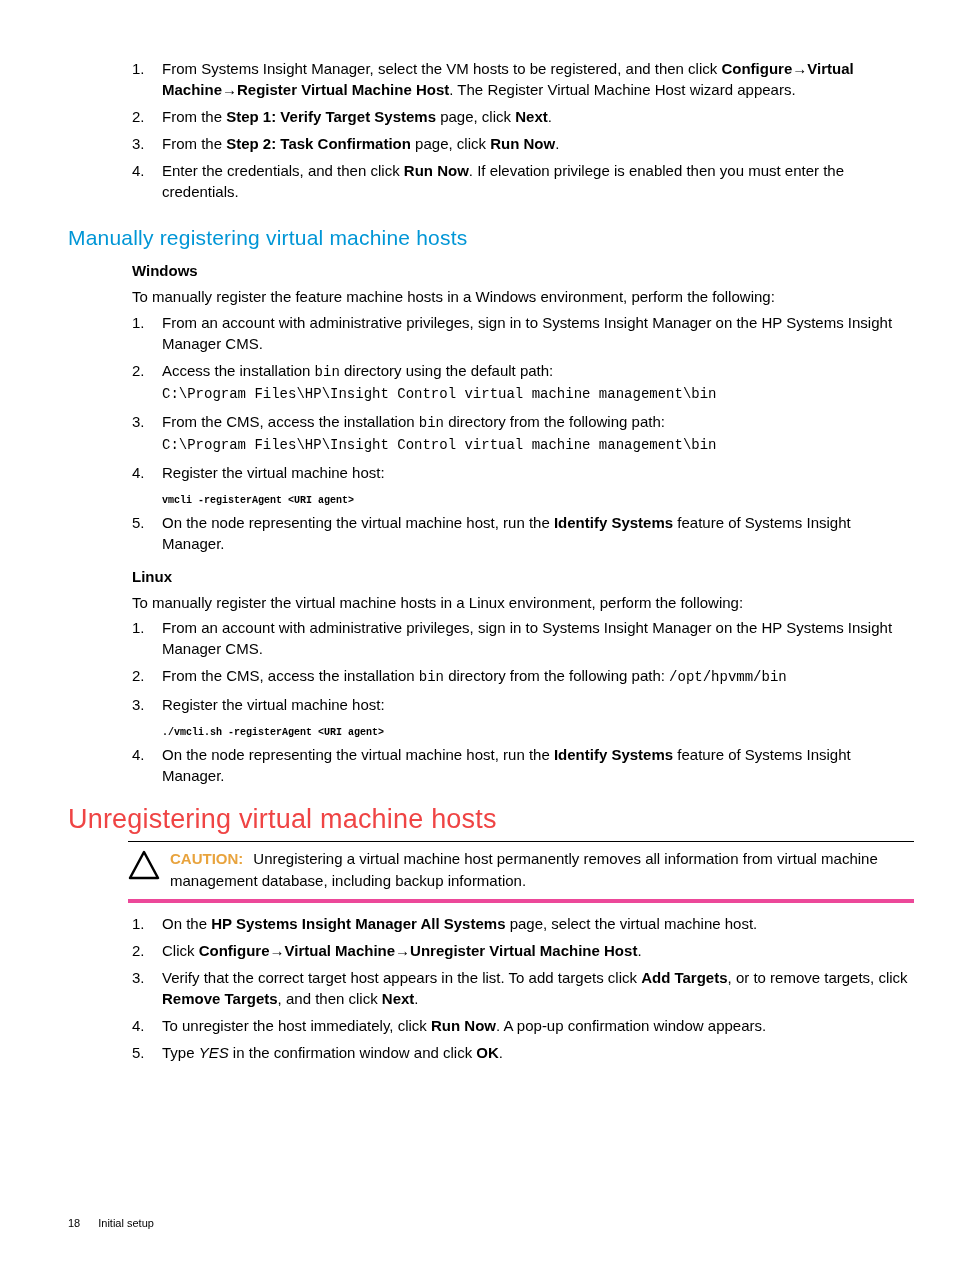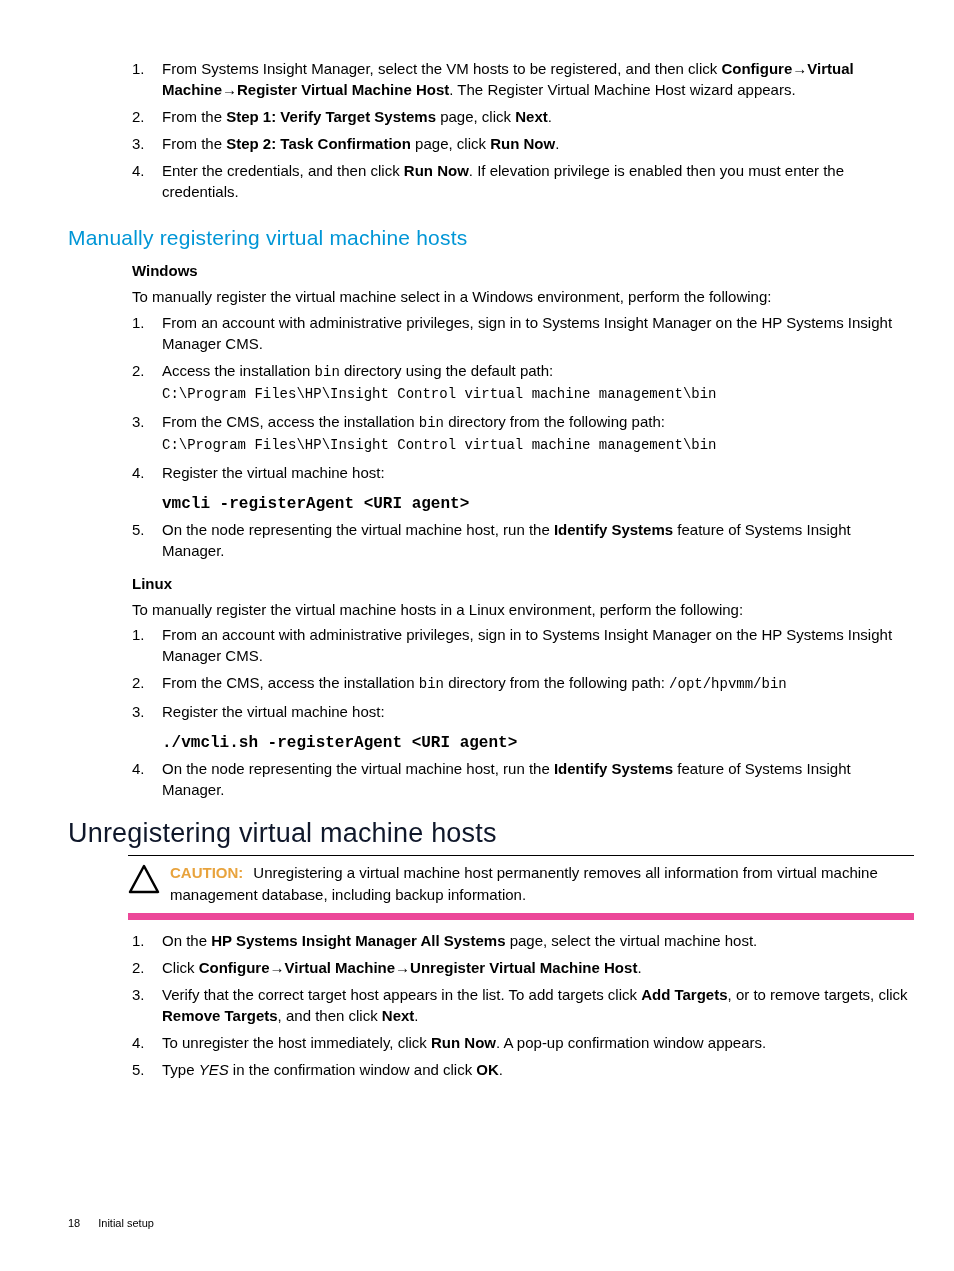--- a/index.html
+++ b/index.html
@@ -40,46 +40,46 @@
     font-weight: 300;
     font-size: 21px;
     color: #0096d6;
     margin: 24px 0 10px 0;
     letter-spacing: 0.2px;
   }
   .h2 {
     font-family: Arial, Helvetica, sans-serif;
     font-weight: 300;
     font-size: 27px;
-    color: #0f172a;
+    color: #ef4444;
     margin: 18px 0 6px 0;
     letter-spacing: 0.2px;
   }
   .bold { font-weight: bold; }
   .ital { font-style: italic; }
   .body-indent {
     margin-left: 64px;
     line-height: 1.45;
     margin-top: 4px;
     margin-bottom: 4px;
   }
   .mono {
     font-family: Liberation Mono, monospace;
     font-size: 14px;
   }
   .code-block {
     font-family: "Courier New", Courier, monospace;
     font-weight: bold;
-    font-size: 16px;
+    font-size: 10px;
     margin: 6px 0 6px 94px;
   }
   .caution-box {
     margin: 6px 0 10px 60px;
     border-top: 1px solid #000;
-    border-bottom: 7px solid #ec4899;
+    border-bottom: 4px solid #ec4899;
     padding: 6px 0 8px 0;
     display: flex;
     align-items: flex-start;
   }
   .caution-icon {
     width: 36px;
     flex: 0 0 36px;
     margin-right: 6px;
     margin-top: 2px;
   }
@@ -115,21 +115,21 @@
       <span>From the </span><span class="bold">Step 2: Task Confirmation</span><span> page, click </span><span class="bold">Run Now</span><span>.</span>
     </li>
     <li>
       <span>Enter the credentials, and then click </span><span class="bold">Run Now</span><span>. If elevation privilege is enabled then you must enter the credentials.</span>
     </li>
   </ol>
 
   <div class="h3">Manually registering virtual machine hosts</div>
 
   <div class="body-indent bold">Windows</div>
-  <div class="body-indent">To manually register the virtual machine select in a Windows environment, perform the following:</div>
+  <div class="body-indent">To manually register the feature machine hosts in a Windows environment, perform the following:</div>
 
   <ol class="main-list">
     <li><span>From an account with administrative privileges, sign in to Systems Insight Manager on the HP Systems Insight Manager CMS.</span></li>
     <li>
       <span>Access the installation </span><span class="mono">bin</span><span> directory using the default path:</span><br>
       <span class="mono">C:\Program Files\HP\Insight Control virtual machine management\bin</span>
     </li>
     <li>
       <span>From the CMS, access the installation </span><span class="mono">bin</span><span> directory from the following path:</span><br>
       <span class="mono">C:\Program Files\HP\Insight Control virtual machine management\bin</span>

